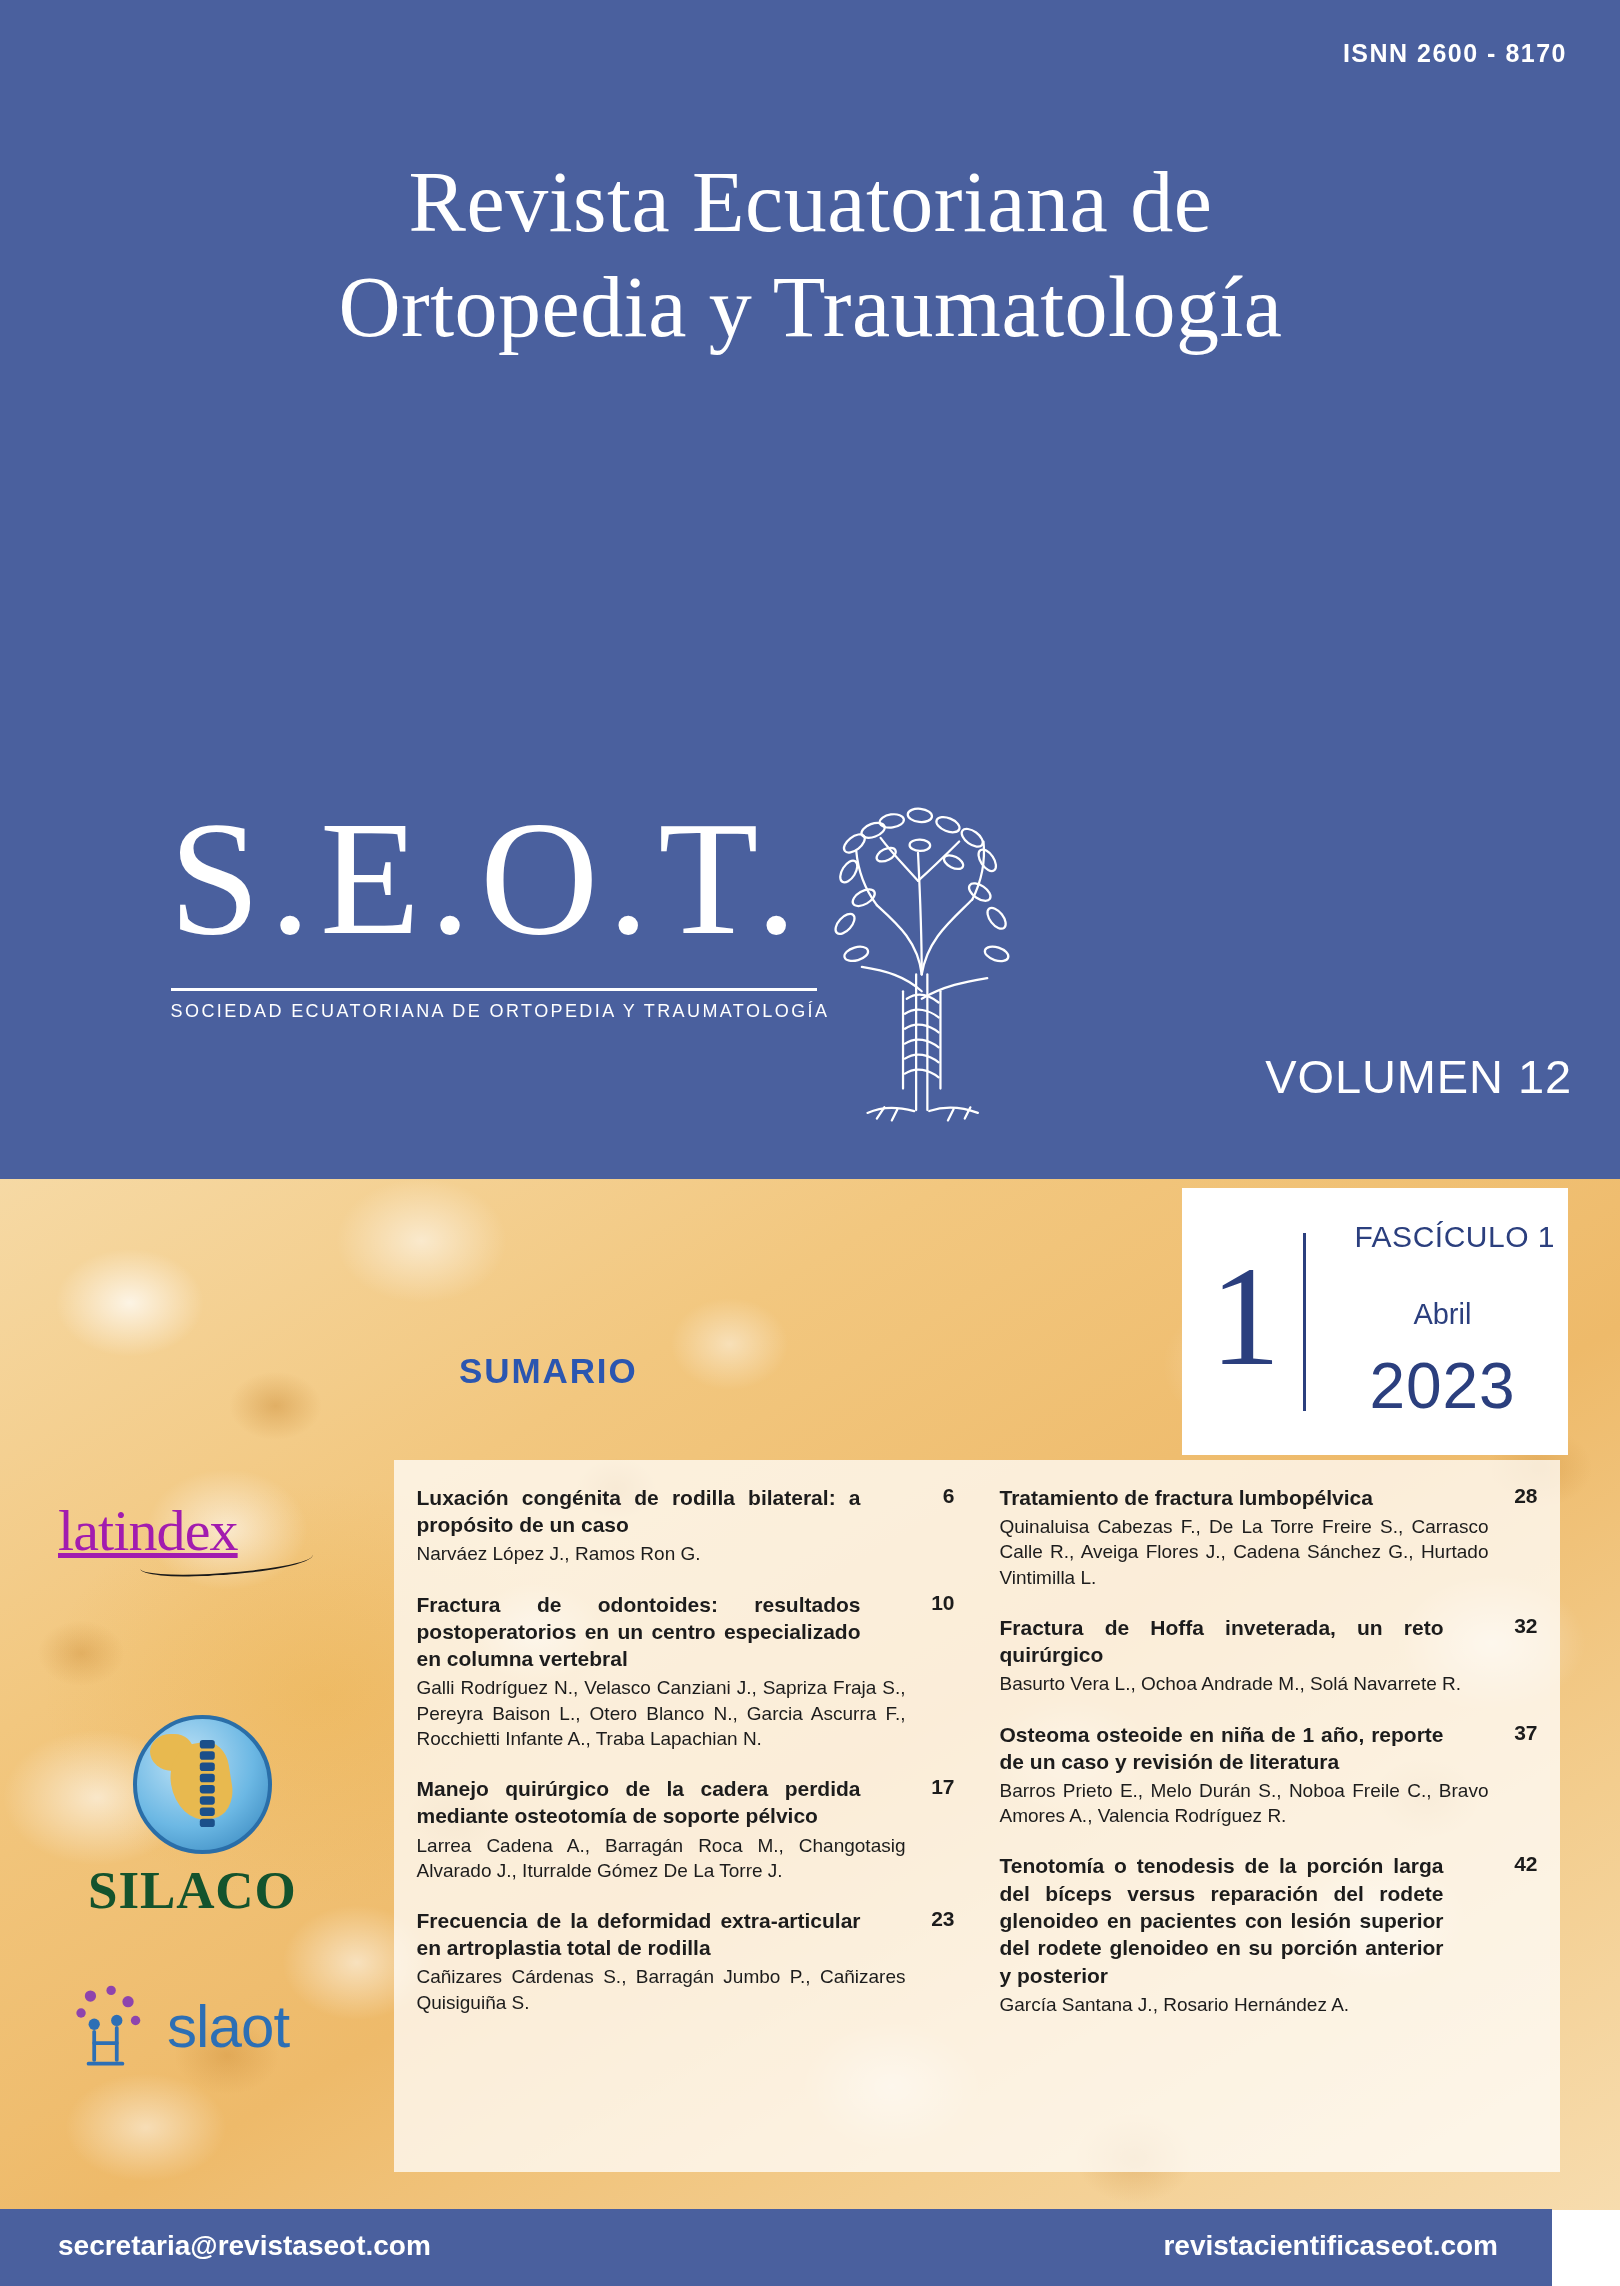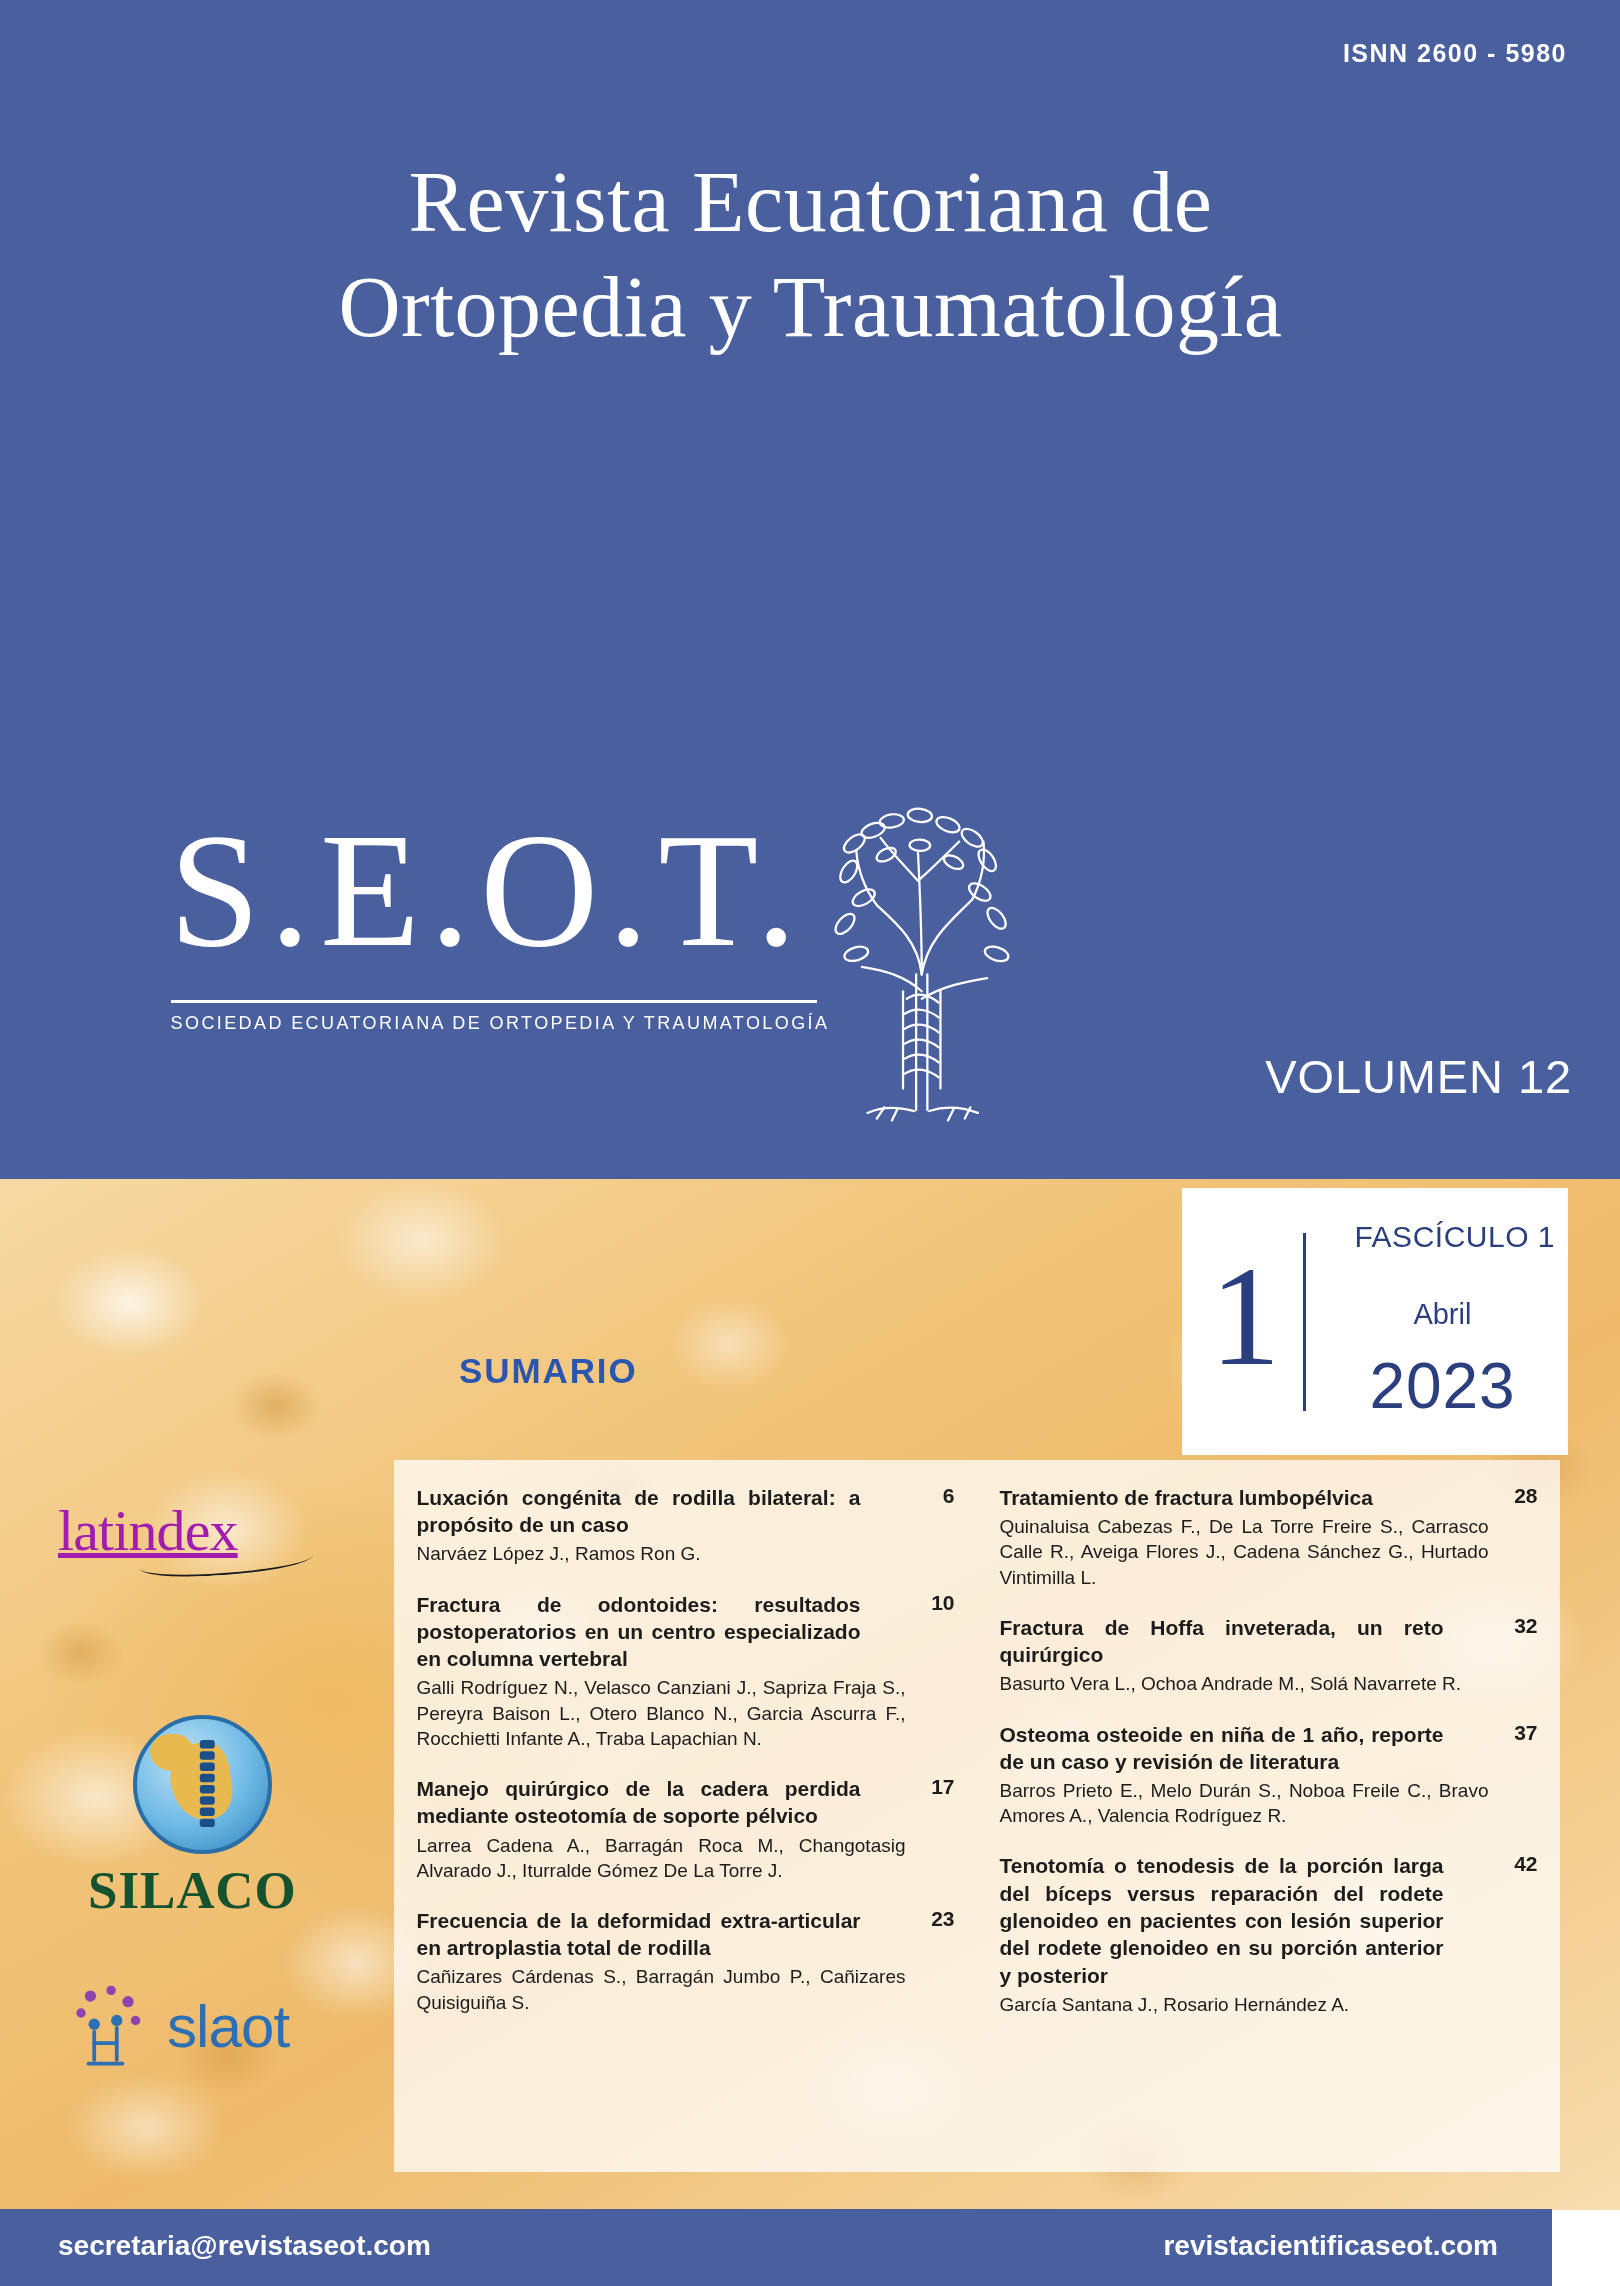--- a/index.html
+++ b/index.html
@@ -54,21 +54,20 @@
   .journal-title .l1 { display: block; }
   .journal-title .l2 { display: block; }
 
   
   .seot-logo {
     position: absolute;
     left: 150px;
     top: 787px;
     width: 693px;
     height: 309px;
-    margin-top: 12px;
   }
   .seot-word {
     color: #ffffff;
     font-family: "Liberation Serif", serif;
     font-size: 164px;
     letter-spacing: 9.4px;
     line-height: 1;
     font-weight: 300;
     position: absolute;
     left: 19px;
@@ -375,21 +374,21 @@
     font-weight: bold;
   }
 </style>
 </head>
 <body>
 
 <div class="cover">
 
   <div class="blue-band"></div>
 
-  <div class="issn">ISNN  2600 - 5980</div>
+  <div class="issn">ISNN  2600 - 8170</div>
 
   <div class="journal-title">
     <span class="l1">Revista Ecuatoriana de</span>
     <span class="l2">Ortopedia y Traumatología</span>
   </div>
 
   <div class="seot-logo">
     <div class="seot-word">S.E.O.T.</div>
     <div class="seot-underline"></div>
     <div class="seot-sub">SOCIEDAD  ECUATORIANA  DE  ORTOPEDIA  Y  TRAUMATOLOGÍA</div>

